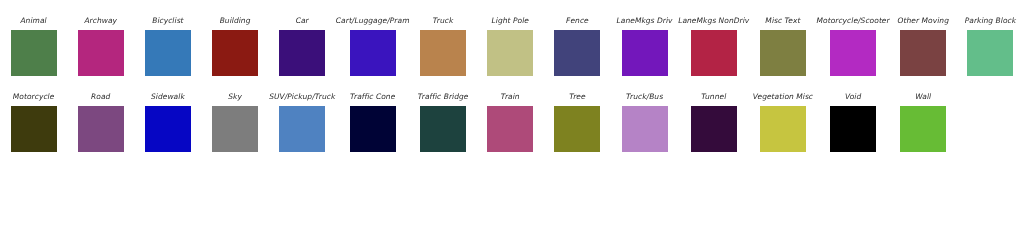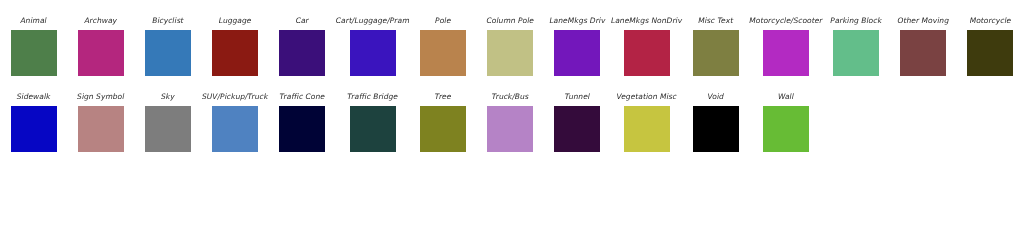--- a/index.html
+++ b/index.html
@@ -60,90 +60,98 @@
     </div>
     <div class="legend-cell">
       <div class="legend-label">Archway</div>
       <div class="legend-swatch" style="background-color: rgb(180, 38, 126);"></div>
     </div>
     <div class="legend-cell">
       <div class="legend-label">Bicyclist</div>
       <div class="legend-swatch" style="background-color: rgb(53, 121, 184);"></div>
     </div>
     <div class="legend-cell">
-      <div class="legend-label">Luggage</div>
+      <div class="legend-label">Building</div>
       <div class="legend-swatch" style="background-color: rgb(139, 26, 18);"></div>
     </div>
     <div class="legend-cell">
       <div class="legend-label">Car</div>
       <div class="legend-swatch" style="background-color: rgb(59, 15, 122);"></div>
     </div>
     <div class="legend-cell">
       <div class="legend-label">Cart/Luggage/Pram</div>
       <div class="legend-swatch" style="background-color: rgb(58, 20, 190);"></div>
     </div>
     <div class="legend-cell">
-      <div class="legend-label">Pole</div>
+      <div class="legend-label">Truck</div>
       <div class="legend-swatch" style="background-color: rgb(185, 131, 77);"></div>
     </div>
     <div class="legend-cell">
-      <div class="legend-label">Column Pole</div>
+      <div class="legend-label">Light Pole</div>
       <div class="legend-swatch" style="background-color: rgb(193, 193, 133);"></div>
+    </div>
+    <div class="legend-cell">
+      <div class="legend-label">Fence</div>
+      <div class="legend-swatch" style="background-color: rgb(65, 67, 123);"></div>
     </div>
     <div class="legend-cell">
       <div class="legend-label">LaneMkgs Driv</div>
       <div class="legend-swatch" style="background-color: rgb(115, 23, 187);"></div>
     </div>
     <div class="legend-cell">
       <div class="legend-label">LaneMkgs NonDriv</div>
       <div class="legend-swatch" style="background-color: rgb(179, 35, 69);"></div>
     </div>
     <div class="legend-cell">
       <div class="legend-label">Misc Text</div>
       <div class="legend-swatch" style="background-color: rgb(126, 127, 65);"></div>
     </div>
     <div class="legend-cell">
       <div class="legend-label">Motorcycle/Scooter</div>
       <div class="legend-swatch" style="background-color: rgb(179, 42, 194);"></div>
     </div>
     <div class="legend-cell">
+      <div class="legend-label">Other Moving</div>
+      <div class="legend-swatch" style="background-color: rgb(122, 66, 66);"></div>
+    </div>
+    <div class="legend-cell">
       <div class="legend-label">Parking Block</div>
       <div class="legend-swatch" style="background-color: rgb(99, 190, 138);"></div>
-    </div>
-    <div class="legend-cell">
-      <div class="legend-label">Other Moving</div>
-      <div class="legend-swatch" style="background-color: rgb(122, 66, 66);"></div>
     </div>
     <div class="legend-cell">
       <div class="legend-label">Motorcycle</div>
       <div class="legend-swatch" style="background-color: rgb(62, 59, 13);"></div>
     </div>
     <div class="legend-cell">
+      <div class="legend-label">Road</div>
+      <div class="legend-swatch" style="background-color: rgb(124, 72, 128);"></div>
+    </div>
+    <div class="legend-cell">
       <div class="legend-label">Sidewalk</div>
       <div class="legend-swatch" style="background-color: rgb(6, 6, 196);"></div>
-    </div>
-    <div class="legend-cell">
-      <div class="legend-label">Sign Symbol</div>
-      <div class="legend-swatch" style="background-color: rgb(183, 131, 130);"></div>
     </div>
     <div class="legend-cell">
       <div class="legend-label">Sky</div>
       <div class="legend-swatch" style="background-color: rgb(125, 125, 125);"></div>
     </div>
     <div class="legend-cell">
       <div class="legend-label">SUV/Pickup/Truck</div>
       <div class="legend-swatch" style="background-color: rgb(79, 130, 193);"></div>
     </div>
     <div class="legend-cell">
       <div class="legend-label">Traffic Cone</div>
       <div class="legend-swatch" style="background-color: rgb(0, 3, 54);"></div>
     </div>
     <div class="legend-cell">
       <div class="legend-label">Traffic Bridge</div>
       <div class="legend-swatch" style="background-color: rgb(29, 66, 62);"></div>
+    </div>
+    <div class="legend-cell">
+      <div class="legend-label">Train</div>
+      <div class="legend-swatch" style="background-color: rgb(174, 74, 121);"></div>
     </div>
     <div class="legend-cell">
       <div class="legend-label">Tree</div>
       <div class="legend-swatch" style="background-color: rgb(126, 130, 32);"></div>
     </div>
     <div class="legend-cell">
       <div class="legend-label">Truck/Bus</div>
       <div class="legend-swatch" style="background-color: rgb(181, 131, 198);"></div>
     </div>
     <div class="legend-cell">

